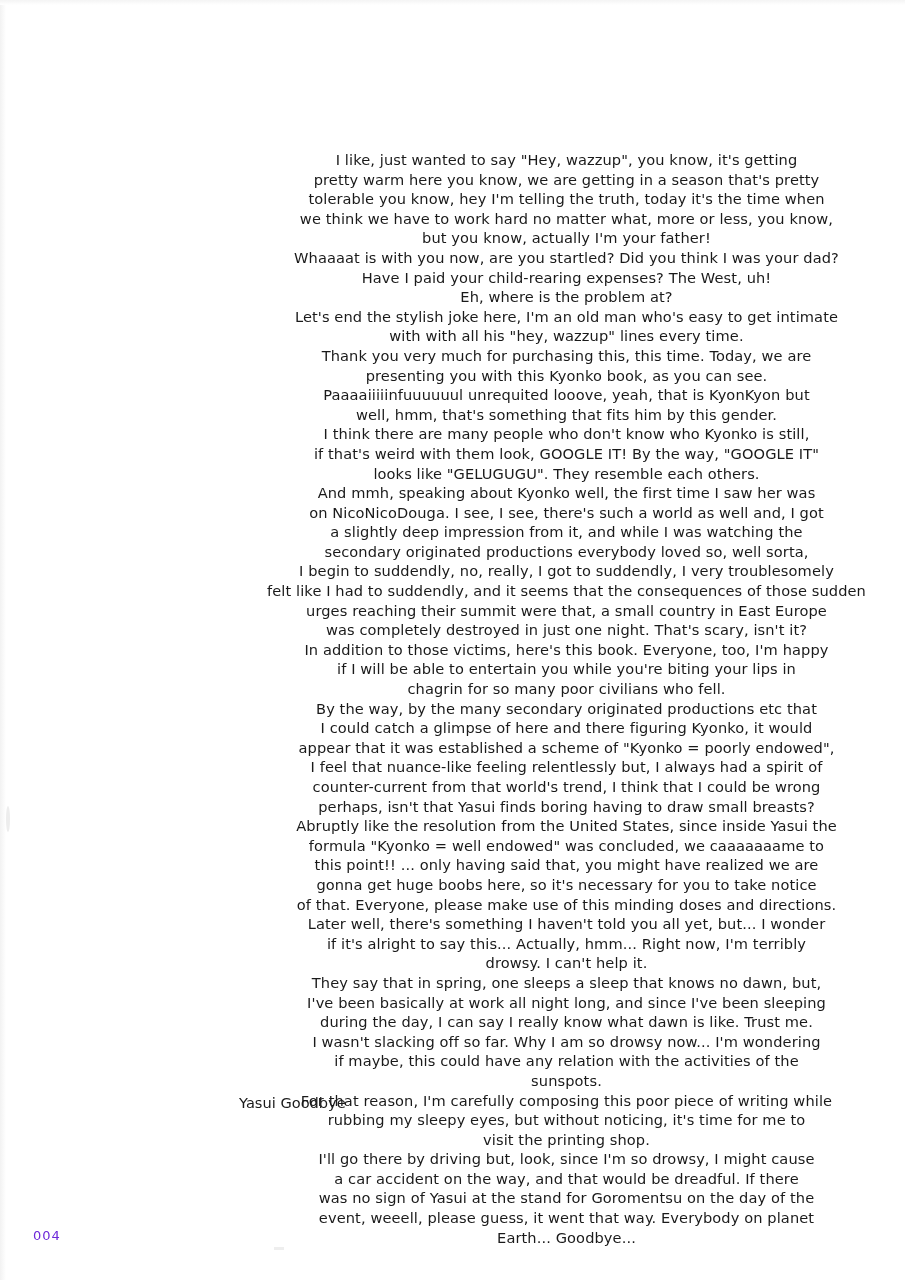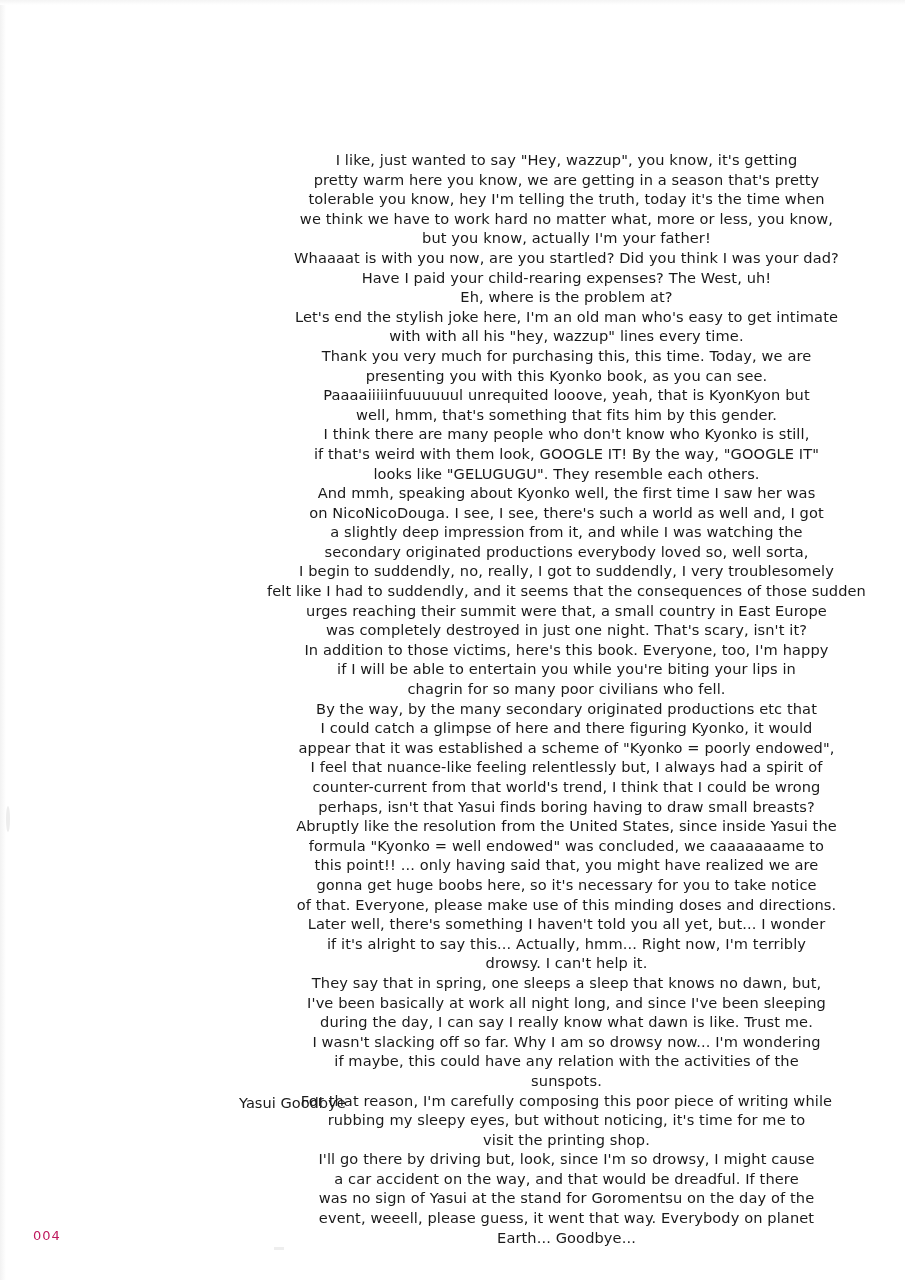--- a/index.html
+++ b/index.html
@@ -66,21 +66,21 @@
     left: 239px;
     top: 1093px;
     color: #1a1a1a;
     font-size: 14.6px;
     line-height: 19.6px;
   }
   .page-number {
     position: absolute;
     left: 33px;
     top: 1228px;
-    color: #be185d;
+    color: #6d28d9;
     font-size: 13px;
     letter-spacing: 1px;
     font-family: "DejaVu Sans", sans-serif;
   }
 </style>
 </head>
 <body>
 
 <div class="page">
 

